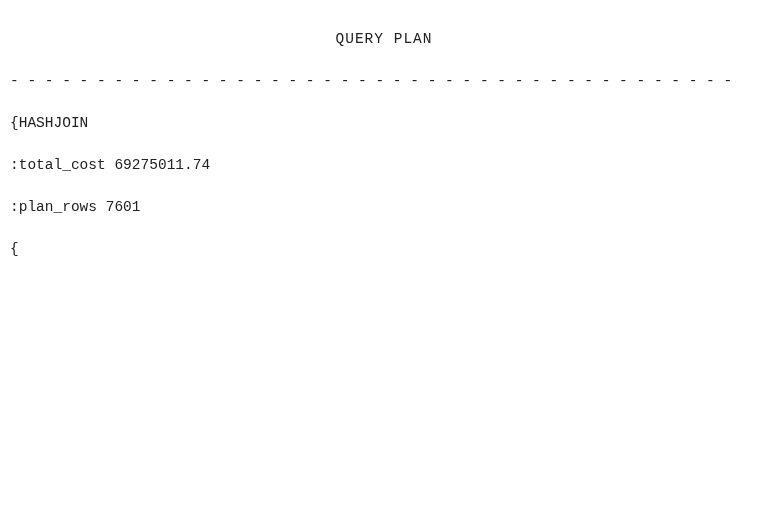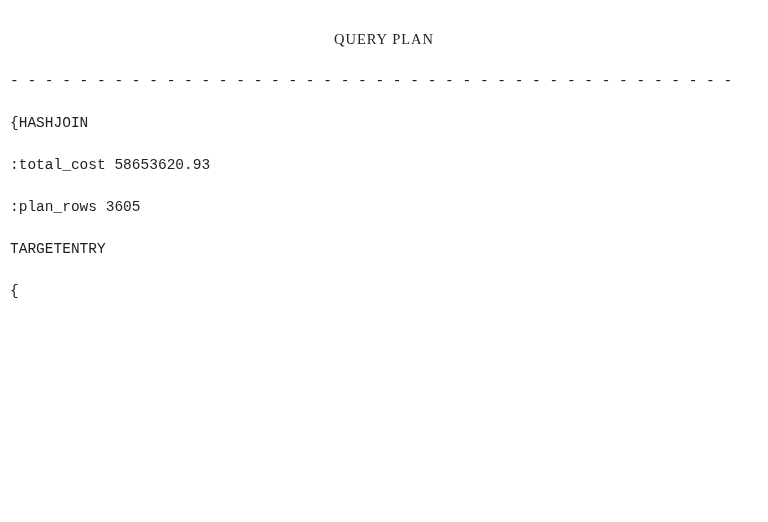--- a/index.html
+++ b/index.html
@@ -14,37 +14,35 @@
       color: #222;
       overflow: hidden;
     }
     .wrap {
       padding: 8px 10px 8px 10px;
       white-space: pre;
     }
     .title {
       text-align: center;
       letter-spacing: 1px;
-      font-family: Liberation Serif, serif;
     }
     .sep {
       overflow: hidden;
       white-space: nowrap;
     }
   </style>
 </head>
 <body>
 
 <div class="wrap">
 <div class="title">QUERY PLAN</div>
 <div class="sep">- - - - - - - - - - - - - - - - - - - - - - - - - - - - - - - - - - - - - - - - - -</div>
 <div>{HASHJOIN</div>
-<div>:total_cost 58653620.93</div>
-<div>:plan_rows 3605</div>
-<div>TARGETENTRY</div>
+<div>:total_cost 69275011.74</div>
+<div>:plan_rows 7601</div>
 <div>{</div>
 
 
 
 
 
 
 
 
 

